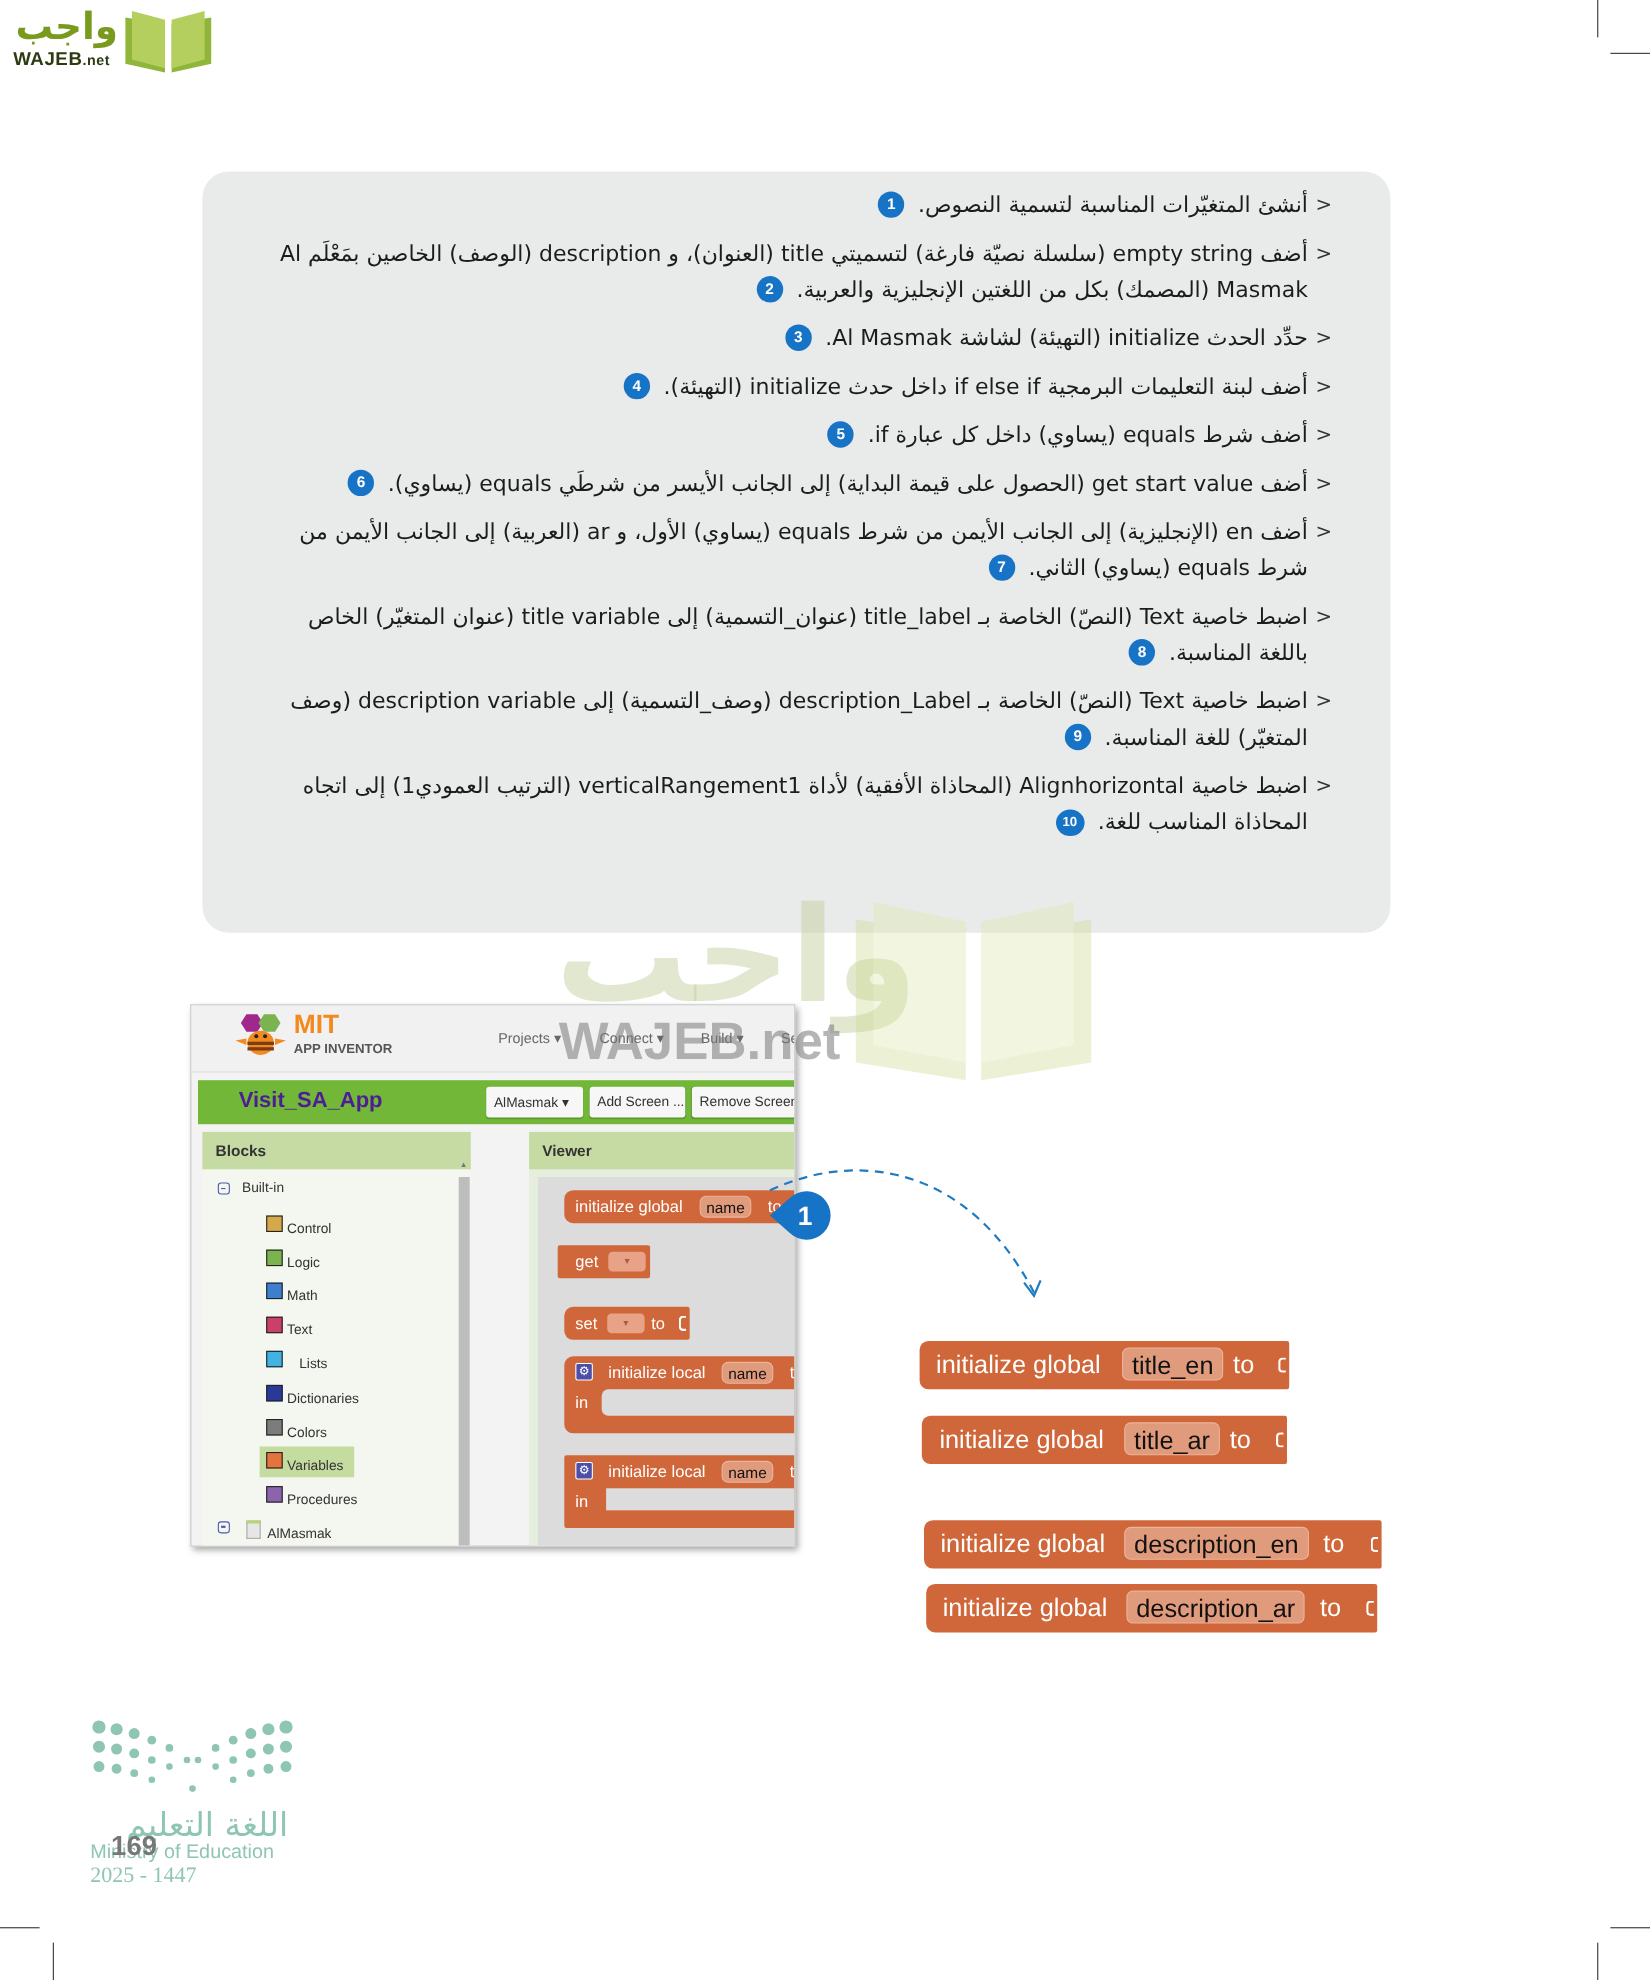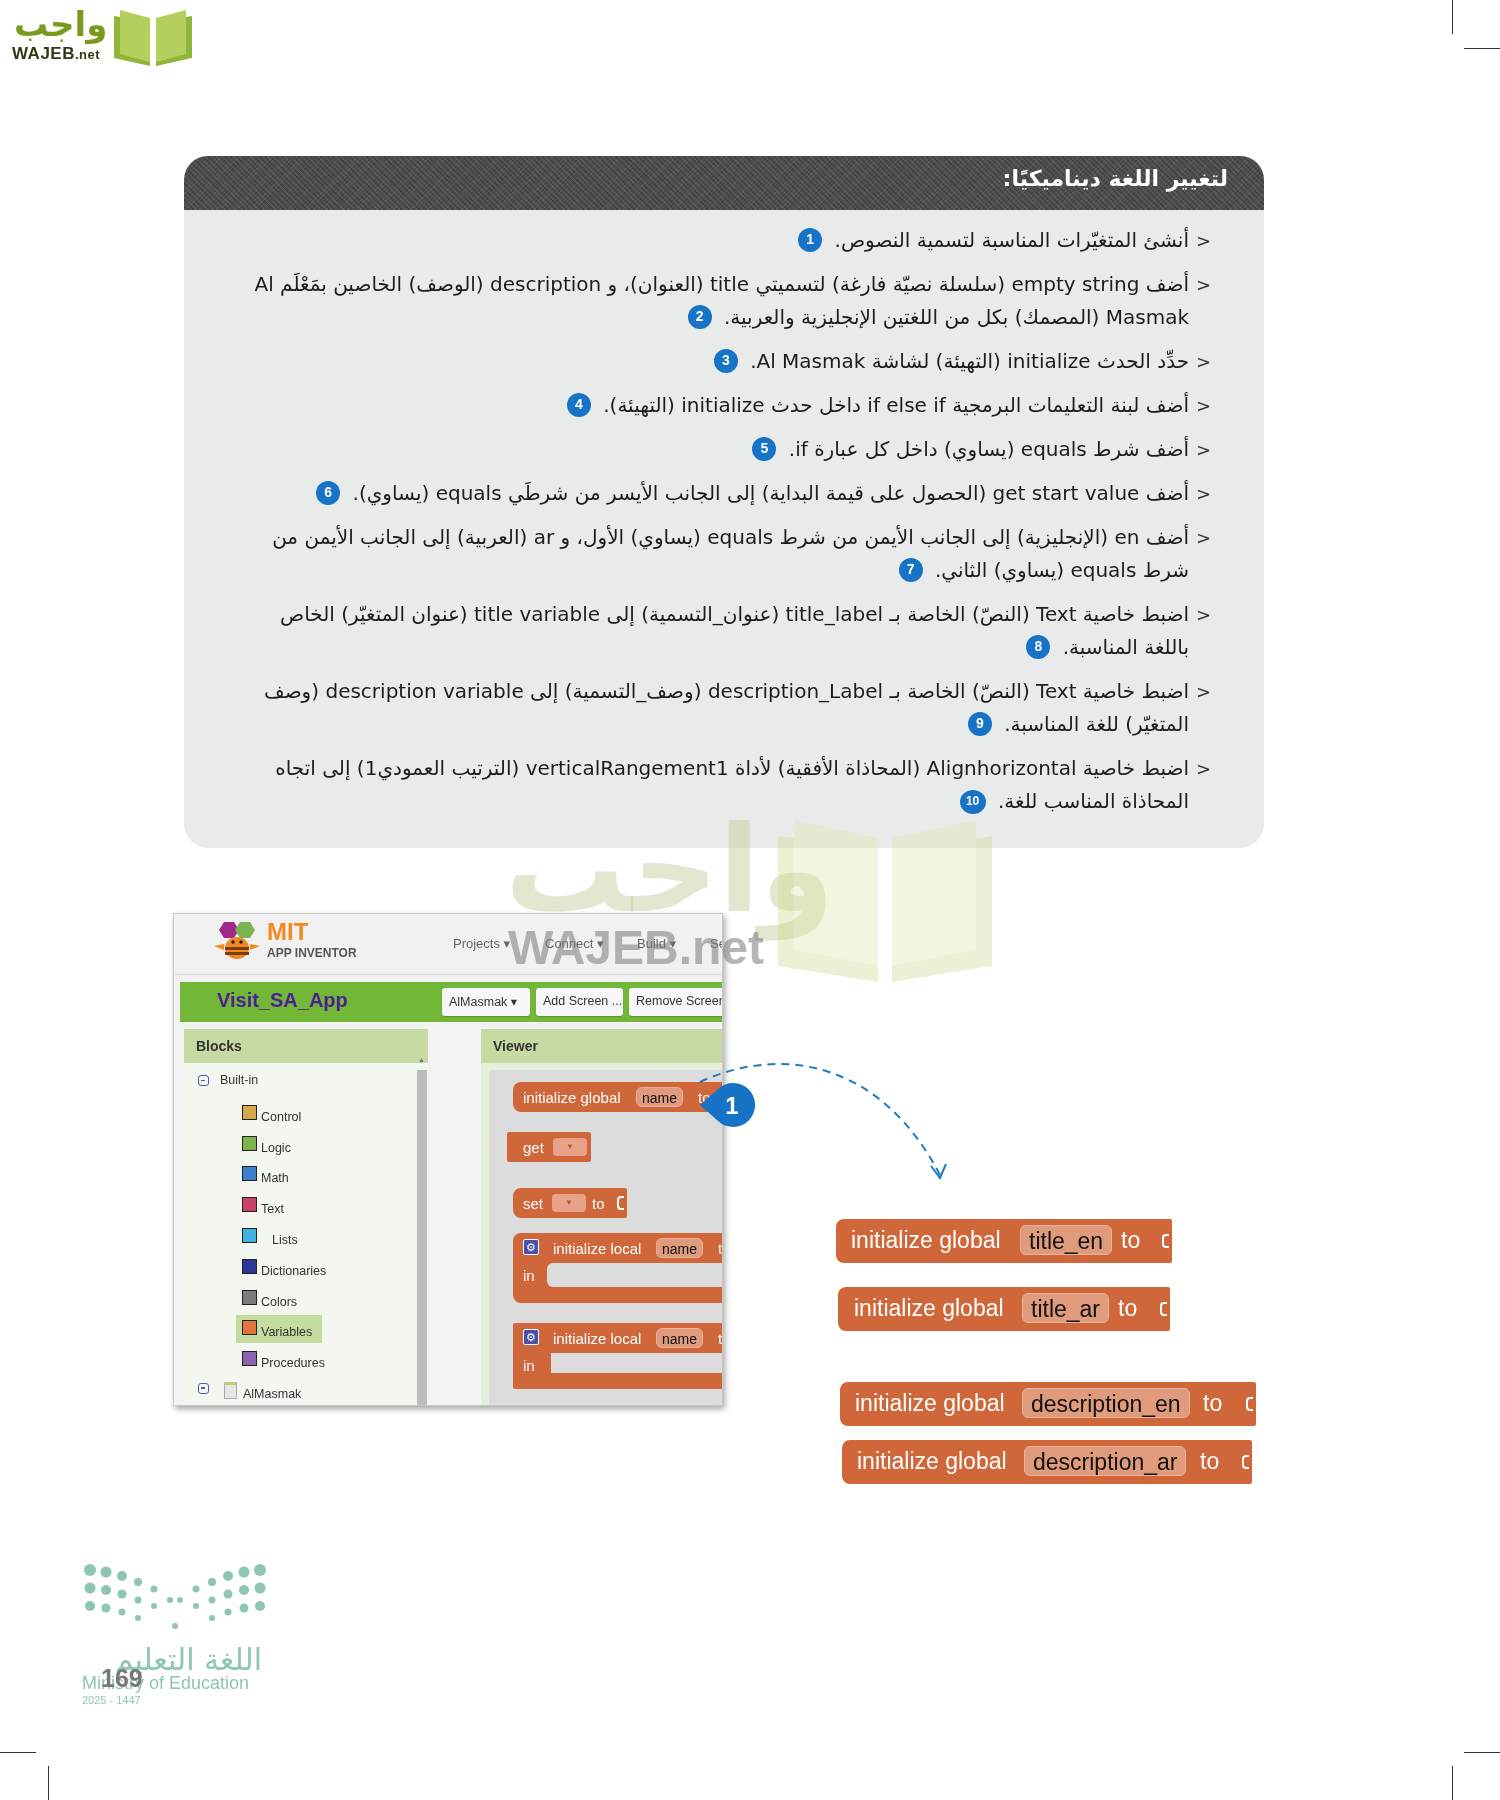--- a/index.html
+++ b/index.html
@@ -72,21 +72,21 @@
   
   .big { font-size: 23px; height: 44px; }
   .big .t { top: 8px; }
   .big .pill { top: 6px; height: 30px; padding: 2px 8px 0; font-size: 23px; }
 
   
   .ministry { position: absolute; left: 82px; top: 1562px; width: 190px; }
   .dots { width: 186px; height: 72px; }
   .min-ar { font-size: 30px; color: #8ec5b3; direction: rtl; text-align: right; width: 180px; margin-top: 4px; letter-spacing: 1px; }
   .min-en { font-family: "Liberation Sans", sans-serif; font-size: 18px; color: #8ec5b3; margin-top: -4px; }
-  .min-yr { font-family: Liberation Sans, sans-serif; font-size: 11px; color: #8ec5b3; }
+  .min-yr { font-family: Liberation Serif, serif; font-size: 20px; color: #8ec5b3; }
   .pageno { position: absolute; left: 101px; top: 1664px; font-family: "Liberation Sans", sans-serif; font-weight: bold; font-size: 25px; color: #777; }
 </style>
 </head>
 <body>
 
 <div class="crop" style="left:1452px;top:0;width:1px;height:34px;"></div>
 <div class="crop" style="left:1464px;top:48px;width:36px;height:1px;"></div>
 <div class="crop" style="left:48px;top:1766px;width:1px;height:34px;"></div>
 <div class="crop" style="left:0;top:1752px;width:36px;height:1px;"></div>
 <div class="crop" style="left:1452px;top:1766px;width:1px;height:34px;"></div>
@@ -97,21 +97,20 @@
   <div class="wajeb-en"><span>WAJEB</span><small>.net</small></div>
   <svg class="wajeb-book" viewBox="0 0 82 60">
     <path d="M2 8 L38 14 L38 58 L2 50 Z" fill="#8fb63a"></path>
     <path d="M80 8 L44 14 L44 58 L80 50 Z" fill="#8fb63a"></path>
     <path d="M8 2 L38 10 L38 54 L8 46 Z" fill="#b5cf5f"></path>
     <path d="M74 2 L44 10 L44 54 L74 46 Z" fill="#b5cf5f"></path>
   </svg>
 </div>
 
 <section class="panel">
-  <div class="panel-head">لتغيير اللغة ديناميكيًا:</div>
   <ol class="steps">
     <li class="step"><span class="chev">&lt;</span><span>أنشئ المتغيّرات المناسبة لتسمية النصوص.</span> <span class="badge">1</span></li>
     <li class="step"><span class="chev">&lt;</span><span>أضف empty string (سلسلة نصيّة فارغة) لتسميتي title (العنوان)، و description (الوصف) الخاصين بمَعْلَم Al Masmak (المصمك) بكل من اللغتين الإنجليزية والعربية.</span> <span class="badge">2</span></li>
     <li class="step"><span class="chev">&lt;</span><span>حدِّد الحدث initialize (التهيئة) لشاشة Al Masmak.</span> <span class="badge">3</span></li>
     <li class="step"><span class="chev">&lt;</span><span>أضف لبنة التعليمات البرمجية if else if داخل حدث initialize (التهيئة).</span> <span class="badge">4</span></li>
     <li class="step"><span class="chev">&lt;</span><span>أضف شرط equals (يساوي) داخل كل عبارة if.</span> <span class="badge">5</span></li>
     <li class="step"><span class="chev">&lt;</span><span>أضف get start value (الحصول على قيمة البداية) إلى الجانب الأيسر من شرطَي equals (يساوي).</span> <span class="badge">6</span></li>
     <li class="step"><span class="chev">&lt;</span><span>أضف en (الإنجليزية) إلى الجانب الأيمن من شرط equals (يساوي) الأول، و ar (العربية) إلى الجانب الأيمن من شرط equals (يساوي) الثاني.</span> <span class="badge">7</span></li>
     <li class="step"><span class="chev">&lt;</span><span>اضبط خاصية Text (النصّ) الخاصة بـ title_label (عنوان_التسمية) إلى title variable (عنوان المتغيّر) الخاص باللغة المناسبة.</span> <span class="badge">8</span></li>
     <li class="step"><span class="chev">&lt;</span><span>اضبط خاصية Text (النصّ) الخاصة بـ description_Label (وصف_التسمية) إلى description variable (وصف المتغيّر) للغة المناسبة.</span> <span class="badge">9</span></li>

